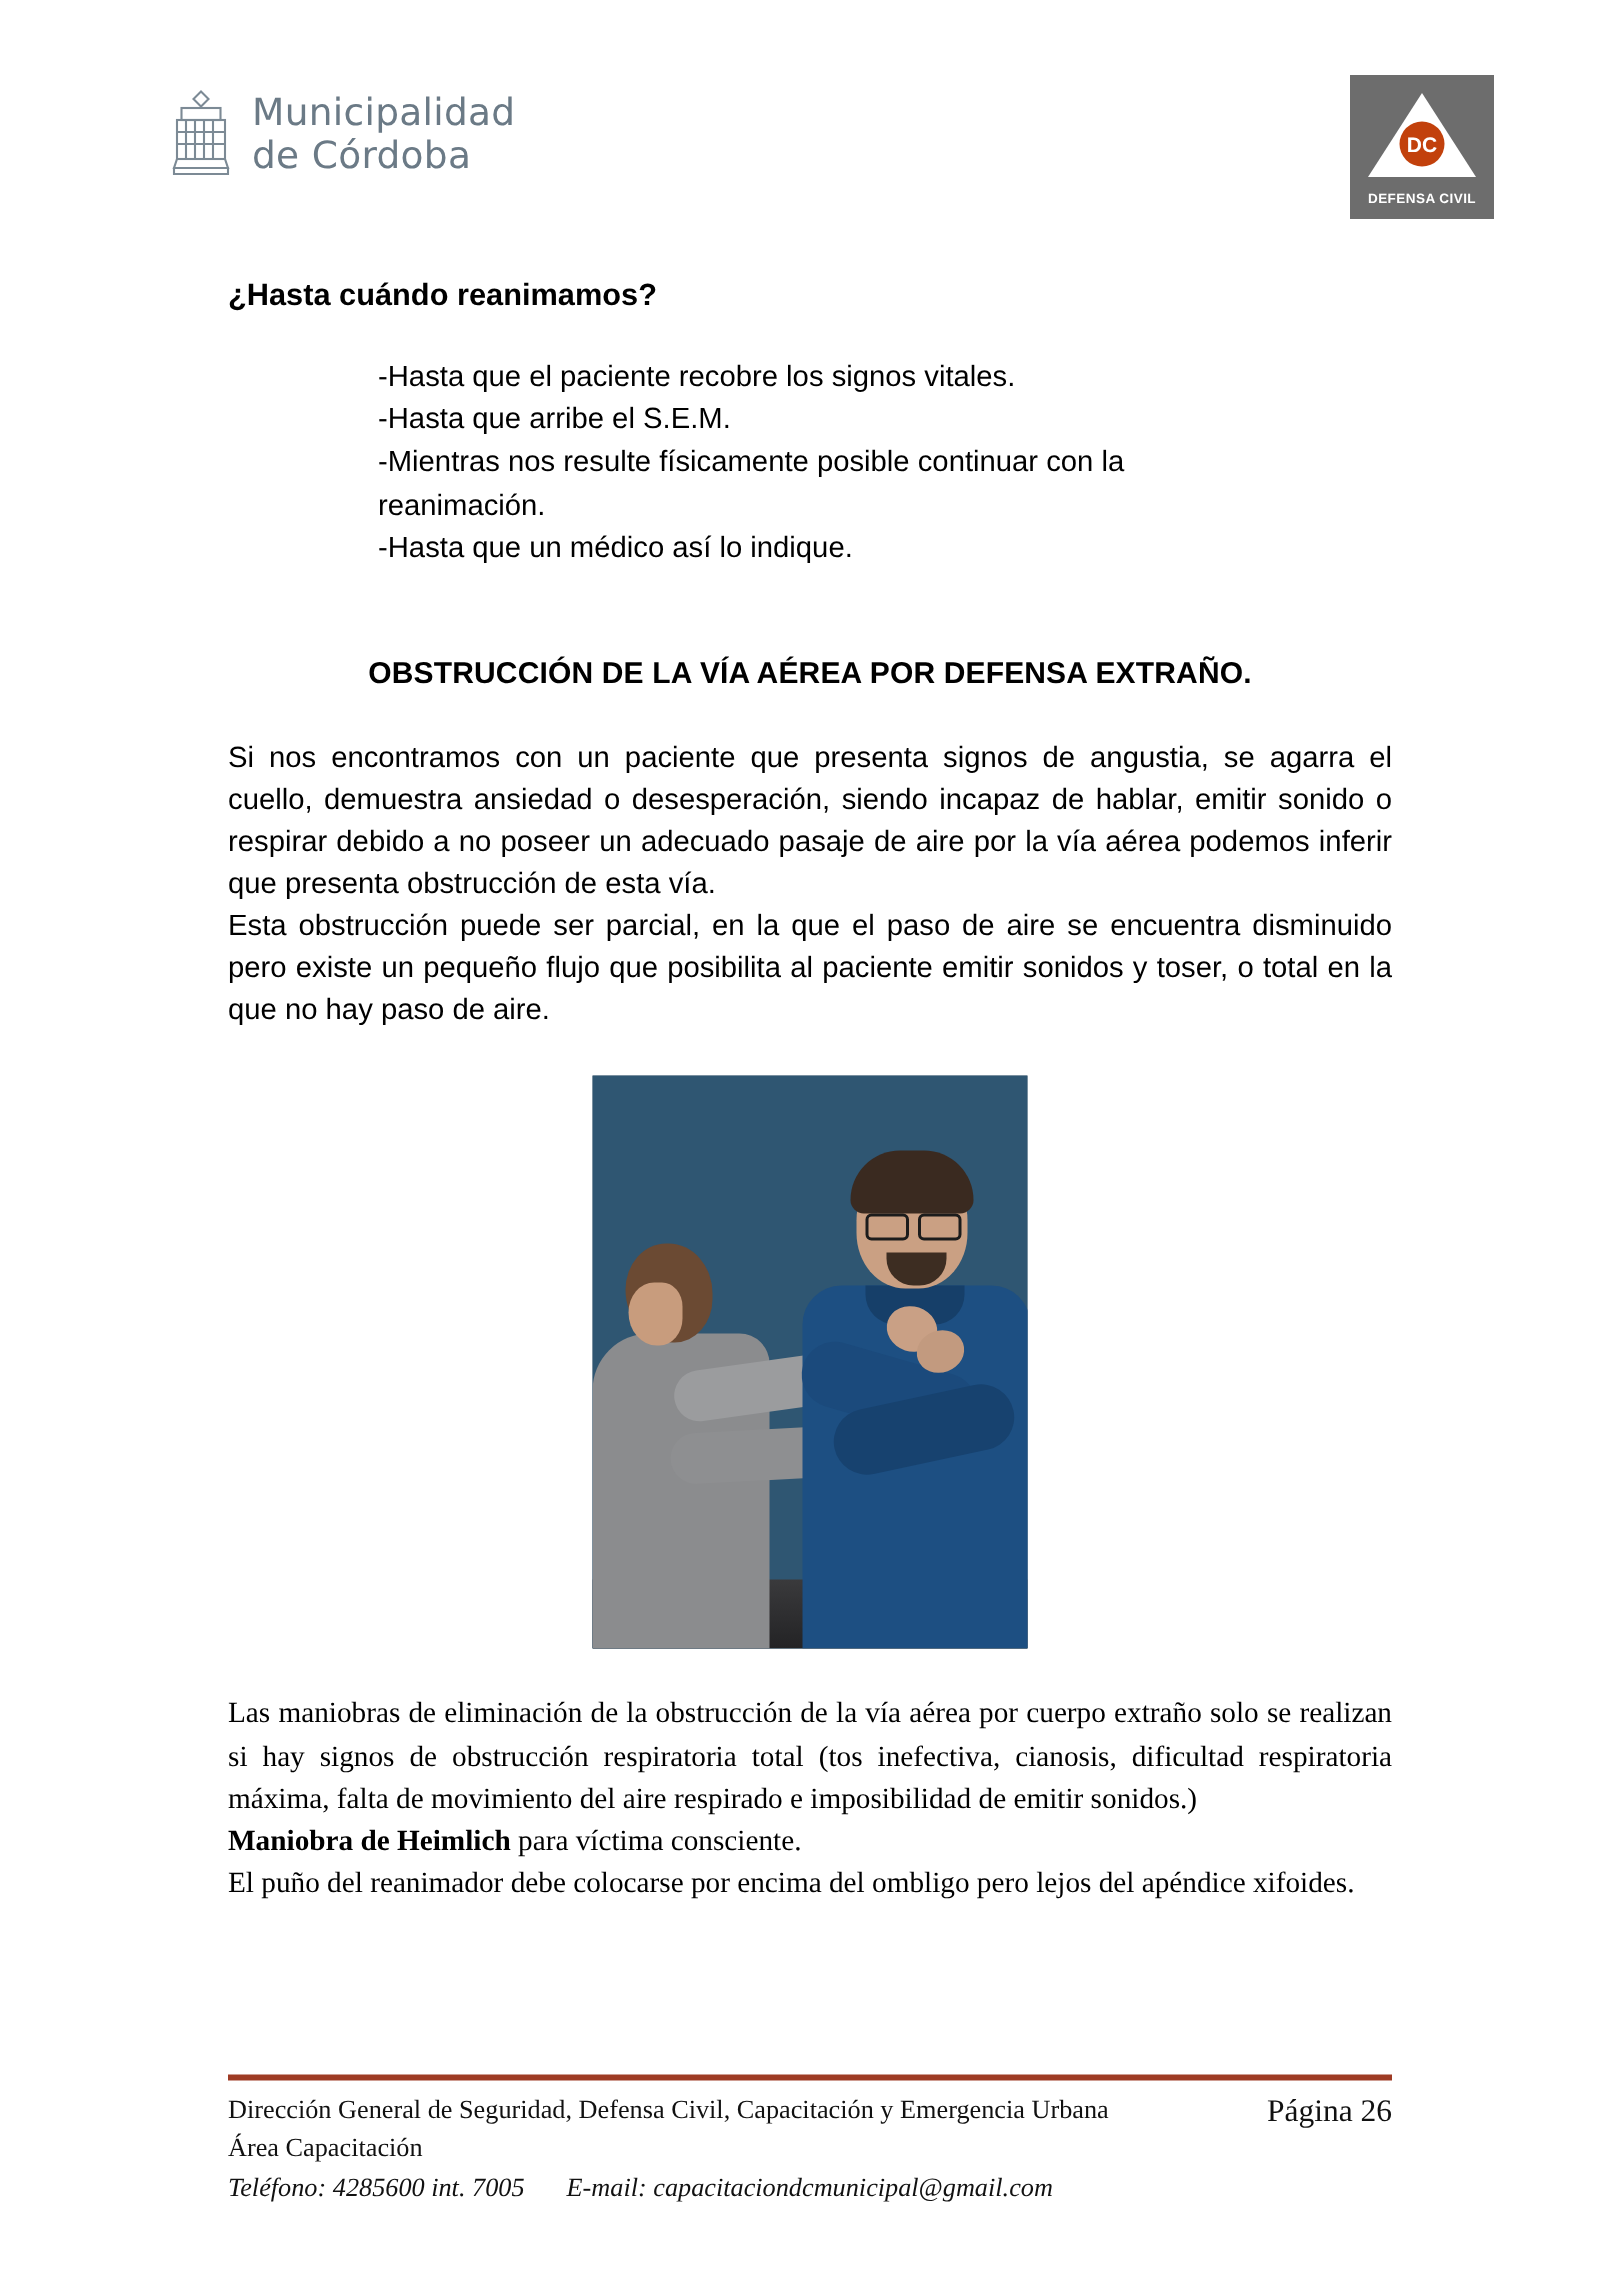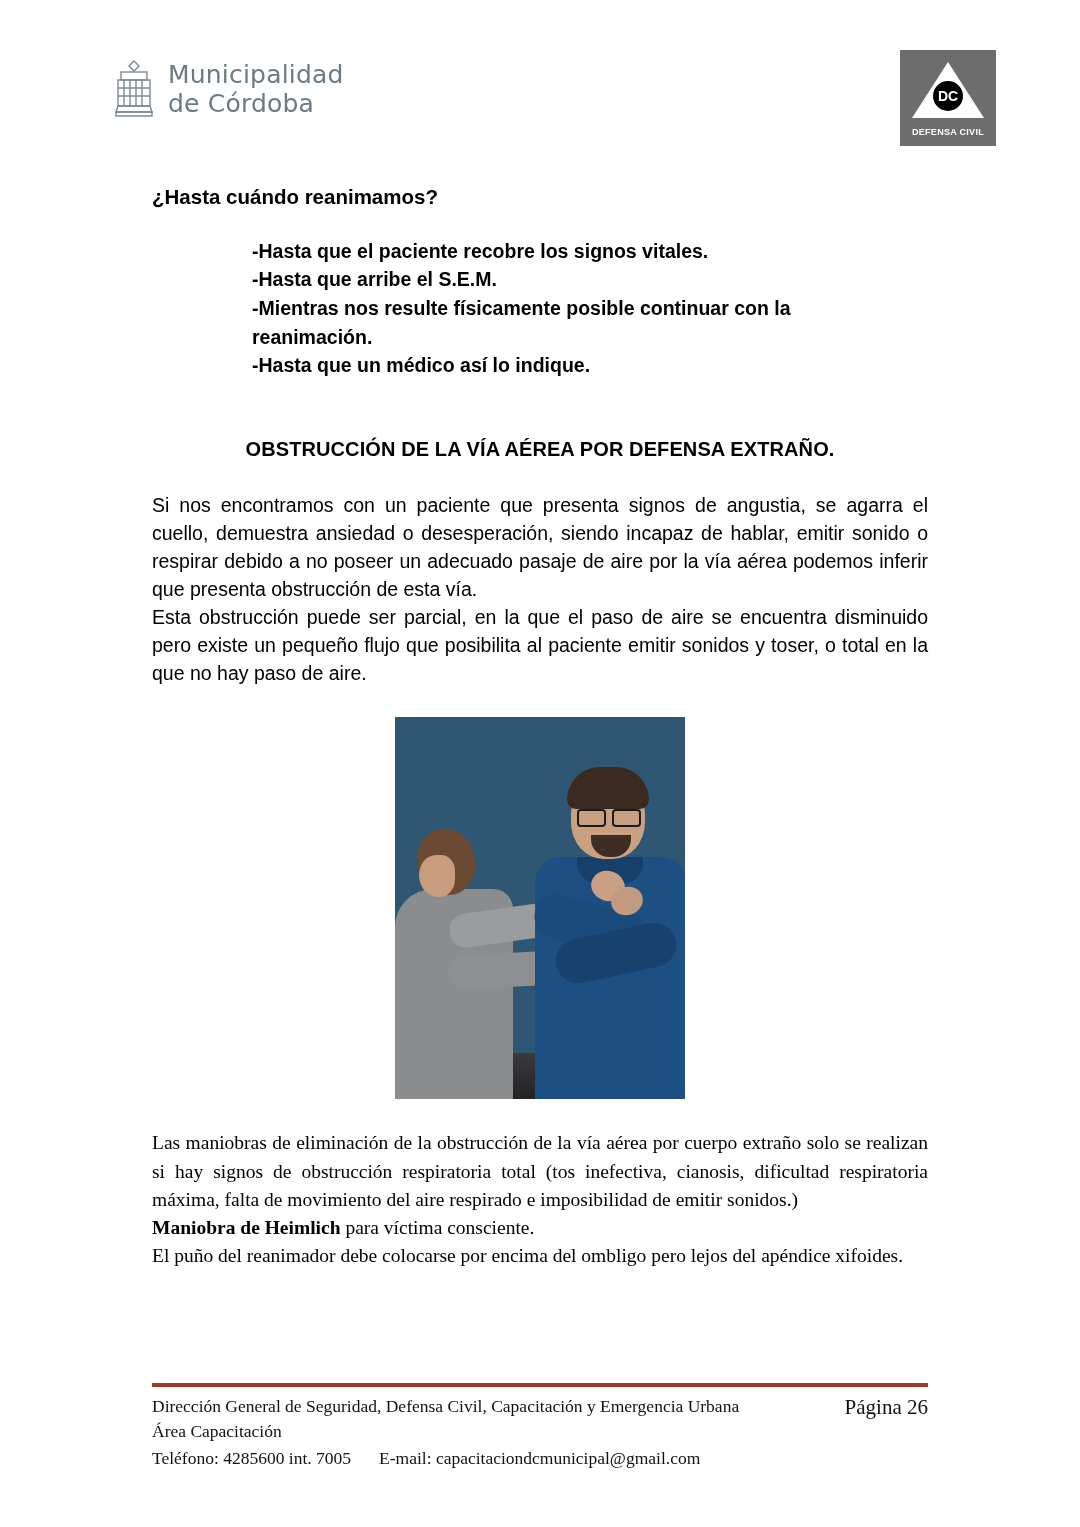--- a/index.html
+++ b/index.html
@@ -81,21 +81,21 @@
     border-bottom: 56px solid #ffffff;
   }
   .dc-circle {
     position: absolute;
     left: 50%;
     top: 22px;
     transform: translateX(-50%);
     width: 30px;
     height: 30px;
     border-radius: 50%;
-    background: #000000;
+    background: #c2410c;
     color: #ffffff;
     font-size: 14px;
     font-weight: bold;
     display: flex;
     align-items: center;
     justify-content: center;
     font-family: "Liberation Sans", sans-serif;
   }
   .dc-label {
     position: absolute;
@@ -125,21 +125,21 @@
     line-height: 1.3;
   }
 
   .bullets {
     margin: 0 0 0 100px;
     padding: 0;
     list-style: none;
     font-size: 19.5px;
     line-height: 1.47;
   }
-  .bullets li { white-space: pre-line; font-weight: bold; }
+  .bullets li { white-space: pre-line; }
 
   h3.section-title {
     text-align: center;
     font-size: 20px;
     font-weight: bold;
     margin: 58px 0 30px 0;
     letter-spacing: .1px;
   }
 
   p.para {
@@ -330,21 +330,21 @@
     display: flex;
     align-items: flex-start;
     justify-content: space-between;
     font-family: "Liberation Serif", serif;
   }
   .footer-left {
     font-size: 17.5px;
     line-height: 1.42;
     color: #111;
   }
-  .footer-left .tel { margin-top: 2px; }
+  .footer-left .tel { margin-top: 2px; font-style: italic; }
   .footer-left .tel .mail { margin-left: 28px; }
   .footer-right {
     font-size: 21px;
     color: #111;
     white-space: nowrap;
     padding-left: 26px;
     padding-top: 1px;
   }
 </style>
 </head>

